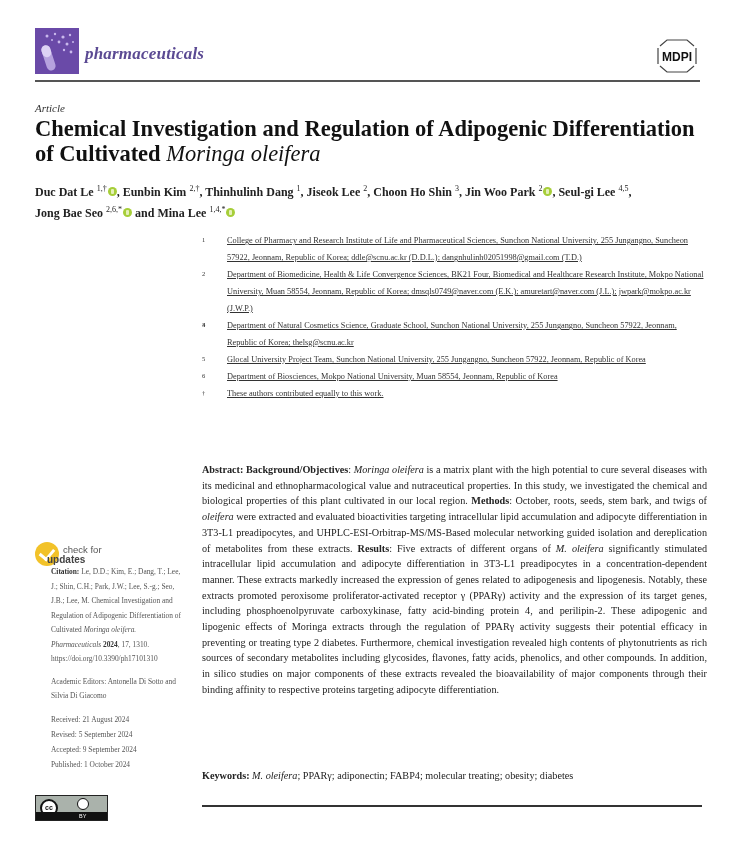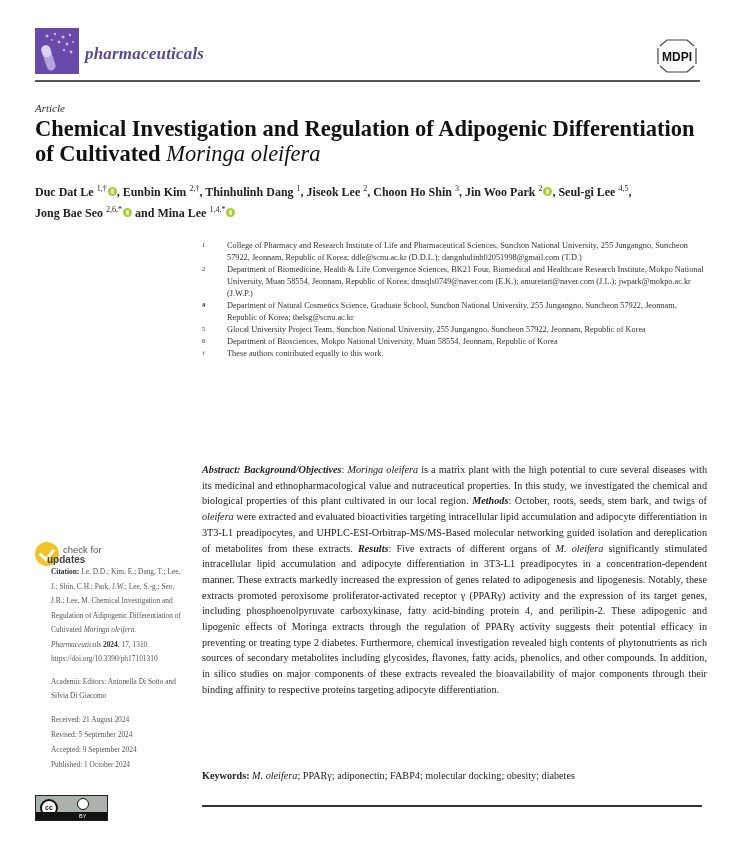--- a/index.html
+++ b/index.html
@@ -15,26 +15,26 @@
 
   .article-type { position: absolute; left: 35px; top: 102px; font-style: italic; font-size: 11px; color: #333; }
   .title { position: absolute; left: 35px; top: 116px; width: 660px; font-size: 22.5px; line-height: 25px; font-weight: bold; color: #111; }
   .title i { font-weight: normal; }
 
   .authors { position: absolute; left: 35px; top: 180px; width: 670px; font-size: 12px; line-height: 17px; font-weight: bold; color: #222; }
   .authors sup { font-weight: normal; font-size: 8px; }
   .orcid { display: inline-block; width: 9px; height: 9px; border-radius: 50%; background: #a6ce39; vertical-align: 0px; margin-left: 1px; position: relative; }
   .orcid::after { content: ""; position: absolute; left: 3px; top: 2px; width: 3px; height: 5px; background: #e4f0b8; border-radius: 1px; }
 
-  .affiliations { position: absolute; left: 202px; top: 240px; width: 505px; font-family: "Liberation Serif", serif; font-size: 8.3px; line-height: 12px; color: #333; }
+  .affiliations { position: absolute; left: 202px; top: 232px; width: 505px; font-family: "Liberation Serif", serif; font-size: 8.3px; line-height: 17px; color: #333; text-decoration: underline; }
   .aff { position: relative; padding-left: 25px; }
   .aff .num { position: absolute; left: 0; top: -1px; font-size: 6.5px; }
 
   .abstract { position: absolute; left: 202px; top: 462px; width: 505px; font-size: 10.2px; line-height: 15.7px; color: #222; text-align: justify; }
-  .abstract b { font-weight: bold; font-style: italic; }
+  .abstract b { font-weight: bold; }
 
   .keywords { position: absolute; left: 202px; top: 770px; width: 505px; font-size: 10.2px; color: #222; }
   .bottom-rule { position: absolute; left: 202px; top: 805px; width: 500px; height: 1.5px; background: #333; }
 
   .check-updates { position: absolute; left: 35px; top: 529px; width: 110px; height: 32px; margin-top: 13px; }
   .check-badge { position: absolute; left: 0; top: 0; width: 24px; height: 24px; border-radius: 50%; background: #f2c229; }
   .check-badge::after { content: ""; position: absolute; left: 7px; top: 4px; width: 7px; height: 11px; border-right: 3px solid #fff; border-bottom: 3px solid #fff; transform: rotate(40deg); }
   .check-t1 { position: absolute; left: 28px; top: 2px; font-family: "Liberation Sans", sans-serif; font-size: 9.5px; color: #555; }
   .check-t2 { position: absolute; left: 12px; top: 12px; font-family: "Liberation Sans", sans-serif; font-size: 10px; font-weight: bold; color: #444; }
 
@@ -102,21 +102,21 @@
 <div class="abstract">
   <b>Abstract:</b>
   <b>Background/Objectives</b>:
   <i>Moringa oleifera</i><span> is a matrix plant with the high potential to cure several diseases with its medicinal and ethnopharmacological value and nutraceutical properties. In this study, we investigated the chemical and biological properties of this plant cultivated in our local region.</span>
   <b>Methods</b><span>: October, roots, seeds, stem bark, and twigs of </span><i>oleifera</i><span> were extracted and evaluated bioactivities targeting intracellular lipid accumulation and adipocyte differentiation in 3T3-L1 preadipocytes, and UHPLC-ESI-Orbitrap-MS/MS-Based molecular networking guided isolation and dereplication of metabolites from these extracts.</span>
   <b>Results</b><span>: Five extracts of different organs of </span><i>M. oleifera</i><span> significantly stimulated intracellular lipid accumulation and adipocyte differentiation in 3T3-L1 preadipocytes in a concentration-dependent manner. These extracts markedly increased the expression of genes related to adipogenesis and lipogenesis. Notably, these extracts promoted peroxisome proliferator-activated receptor γ (PPARγ) activity and the expression of its target genes, including phosphoenolpyruvate carboxykinase, fatty acid-binding protein 4, and perilipin-2. These adipogenic and lipogenic effects of Moringa extracts through the regulation of PPARγ activity suggests their potential efficacy in preventing or treating type 2 diabetes. Furthermore, chemical investigation revealed high contents of phytonutrients as rich sources of secondary metabolites including glycosides, flavones, fatty acids, phenolics, and other compounds. In addition, in silico studies on major components of these extracts revealed the bioavailability of major components through their binding affinity to respective proteins targeting adipocyte differentiation.</span>
 </div>
 
 <div class="keywords">
   <b>Keywords:</b>
-  <i>M. oleifera</i><span>; PPARγ; adiponectin; FABP4; molecular docking; obesity; diabetes</span>
+  <i>M. oleifera</i><span>; PPARγ; adiponectin; FABP4; molecular treating; obesity; diabetes</span>
 </div>
 <div class="bottom-rule"></div>
 
 <div class="check-updates">
   <div class="check-badge"></div>
   <span class="check-t1">check for</span>
   <span class="check-t2">updates</span>
 </div>
 
 <div class="sidebar">

